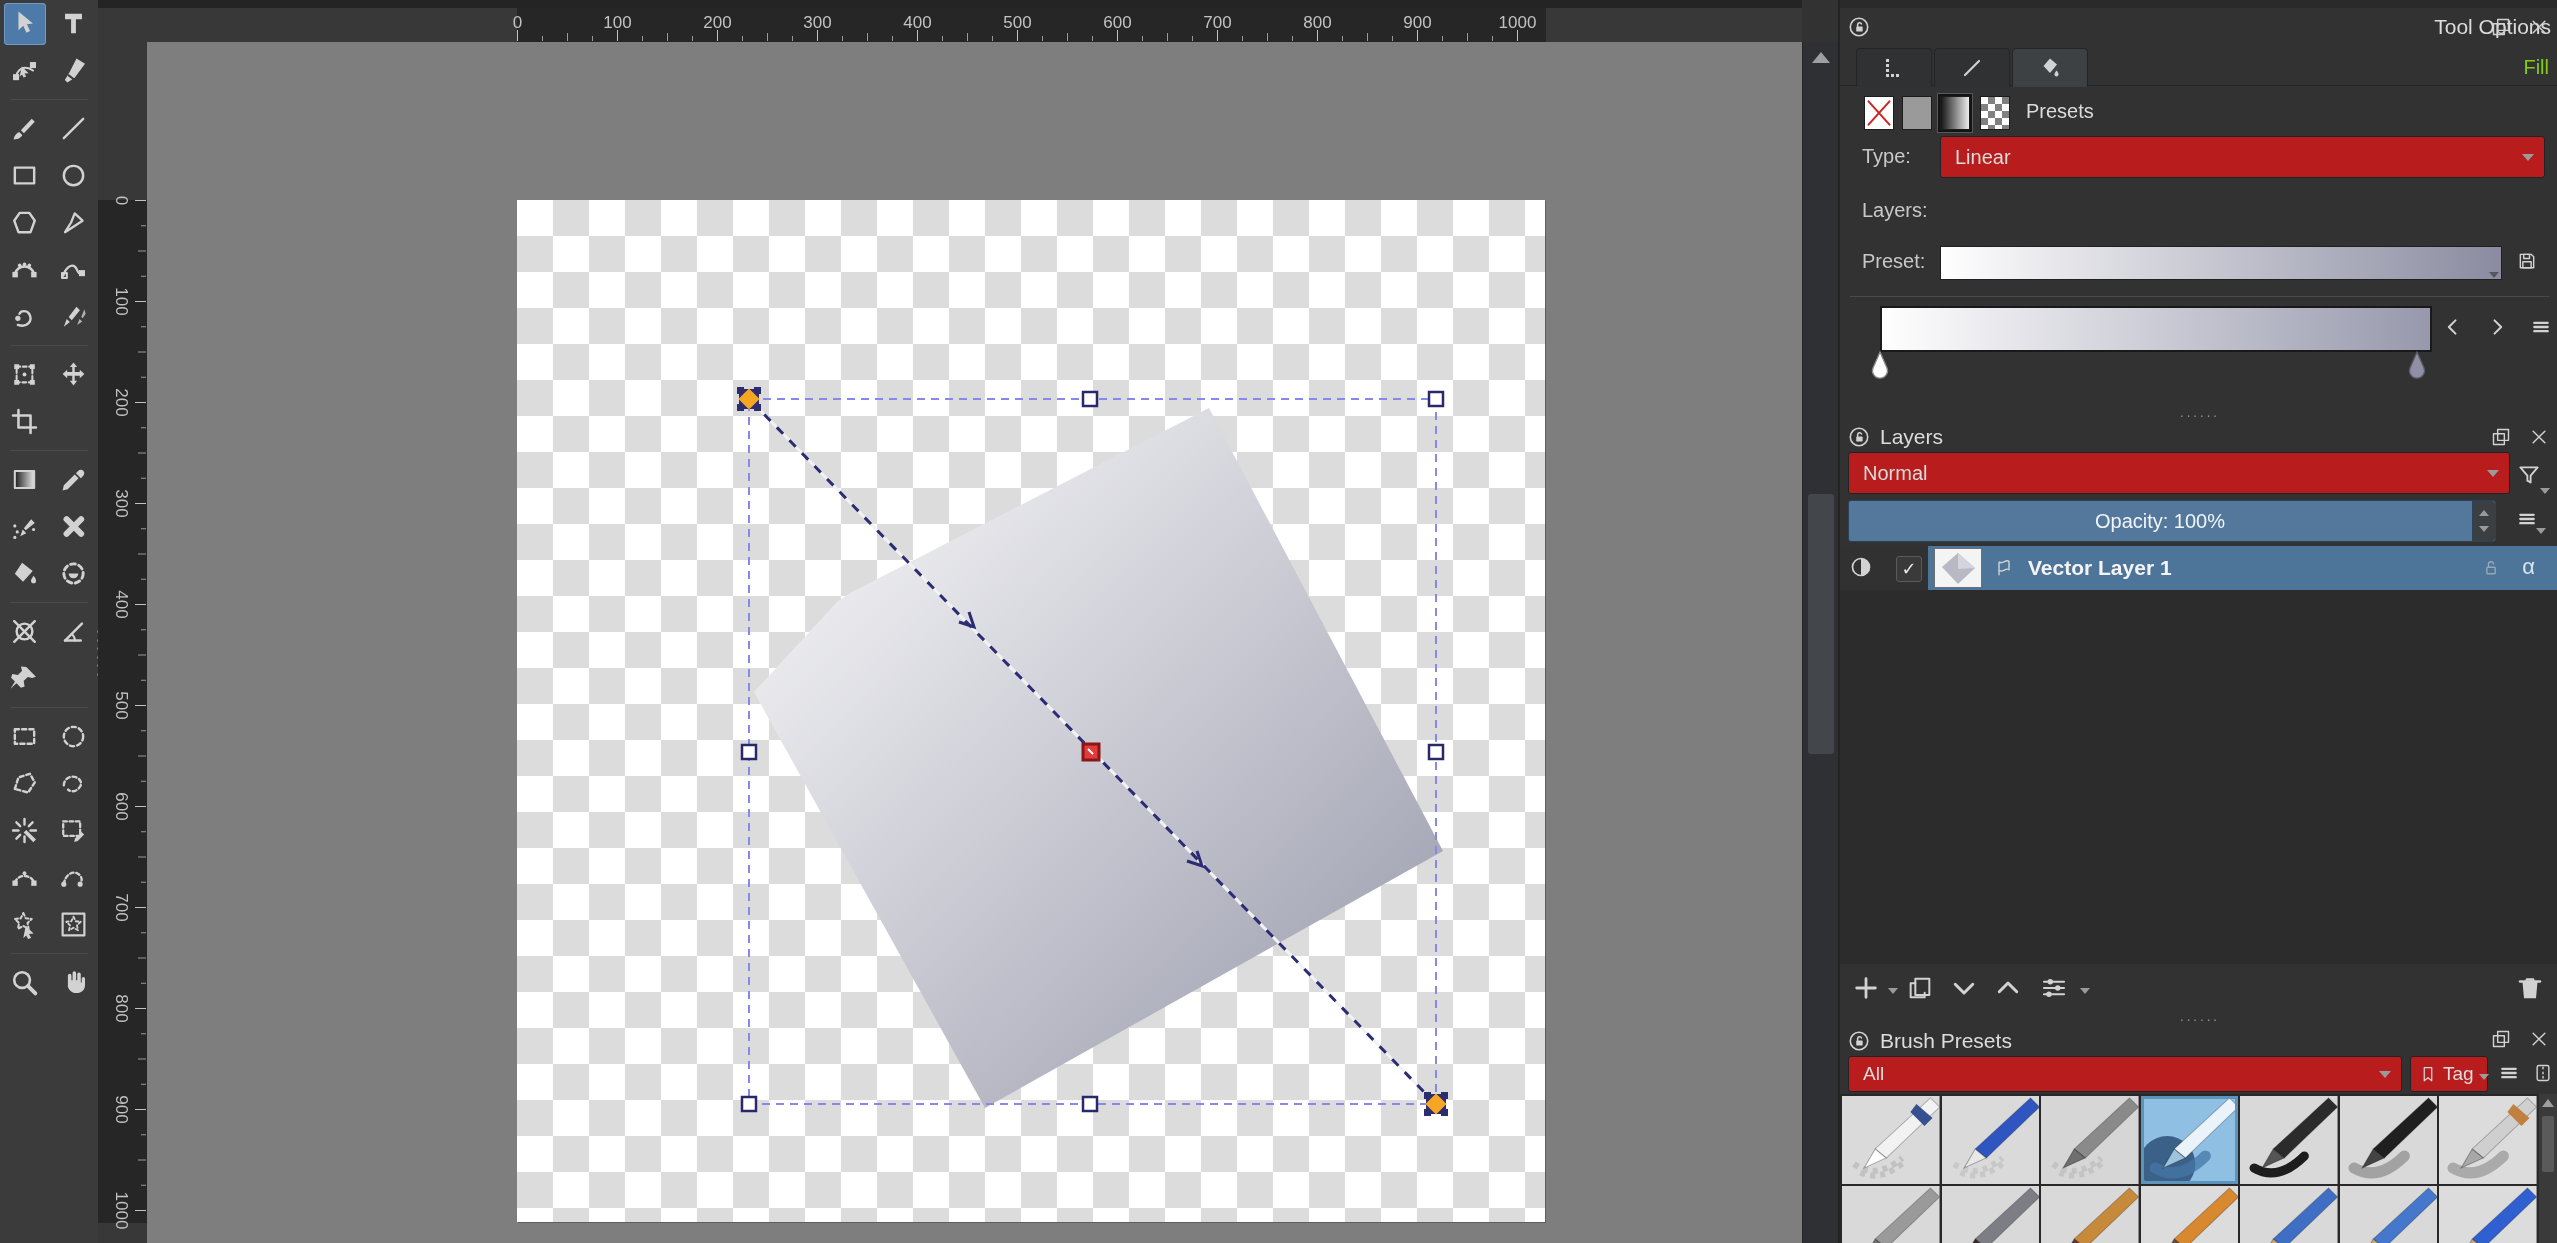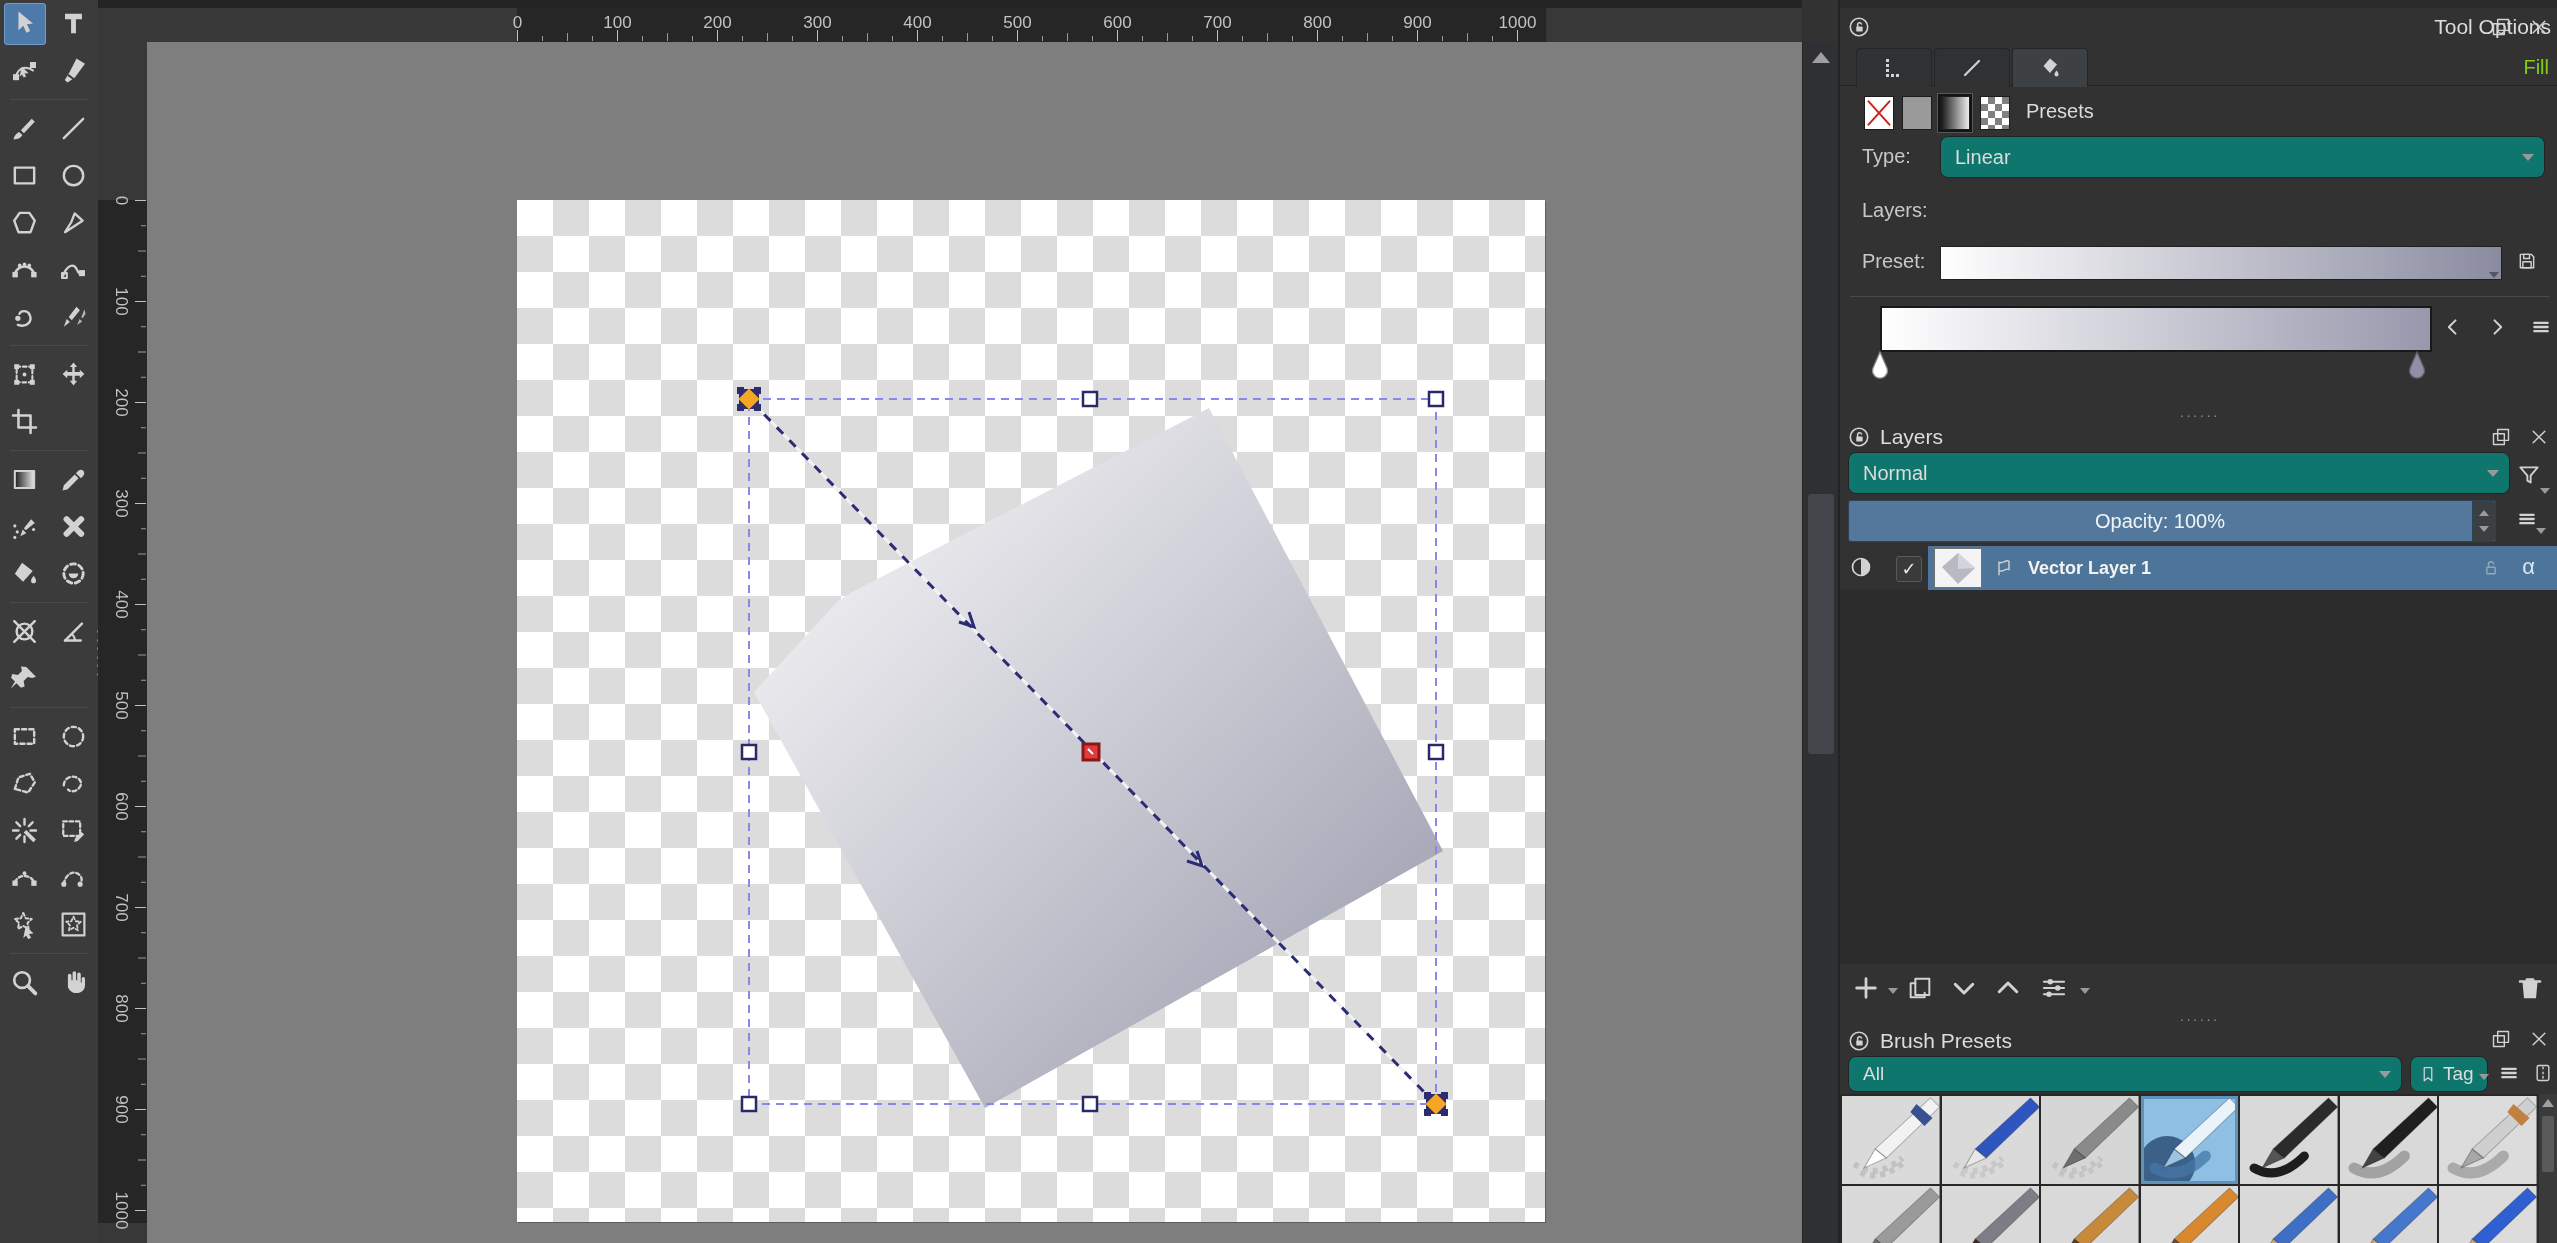--- a/index.html
+++ b/index.html
@@ -34,21 +34,21 @@
   #vscroll .arrow{position:absolute;left:9px;top:10px;width:0;height:0;border:9px solid transparent;border-bottom:11px solid #9f9f9f;border-top:none;}
   #vscroll .thumb{position:absolute;left:5px;top:452px;width:26px;height:260px;background:#43464a;border-radius:3px;}
   
   #panel{left:1838px;top:0;width:719px;height:1243px;background:#323232;border-left:2px solid #232323;}
   .docker-title{position:absolute;left:8px;right:8px;height:30px;display:flex;align-items:center;gap:10px;}
   .docker-title .t{font-size:21px;color:#dcdcdc;}
   .docker-title svg{width:22px;height:22px;}
   .win-btn{position:absolute;width:26px;height:26px;display:flex;align-items:center;justify-content:center;}
   .win-btn svg{width:20px;height:20px;}
   .dots{position:absolute;left:0;right:0;text-align:center;color:#8f8f8f;font-size:14px;letter-spacing:2px;line-height:10px;height:10px;}
-  .widget{background:#0f766e;border:1px solid #212325;border-radius:8px;}
+  .widget{background:#b91c1c;border:1px solid #212325;border-radius:3px;}
   .dd{position:absolute;height:40px;display:flex;align-items:center;padding:0 14px;font-size:20px;color:#dcdcdc;}
   .dd .caret{position:absolute;right:10px;top:17px;}
   .caret{width:0;height:0;border:6px solid transparent;border-top:7px solid #9a9a9a;border-bottom:none;}
   .caret.sm{border-width:5px;border-top-width:6px;}
   .lbl{position:absolute;font-size:20px;color:#c8c8c8;}
   .tab{position:absolute;width:74px;height:38px;background:#2f3133;border:1px solid #232527;border-bottom:none;border-radius:4px 4px 0 0;display:flex;align-items:center;justify-content:center;}
   .tab.active{background:#3d4144;}
   .tab svg{width:24px;height:24px;}
   .tabline{position:absolute;left:0;right:0;height:1px;background:#232527;}
   .swatch{position:absolute;width:28px;height:32px;border:1px solid #1c1c1c;}
@@ -790,21 +790,21 @@
       <div class="layer-row" style="left:88px;right:0;top:0;height:44px;">
         <div class="thumb-box">
           <svg viewBox="0 0 46 38" style="width:46px;height:38px;display:block;">
               <polygon points="23,4 40,19 23,35 7,18" fill="#b8b9c4"></polygon>
               <polygon points="23,4 40,19 23,20" fill="#d4d5dc"></polygon>
             </svg>
         </div>
         <svg class="icon" viewBox="0 0 24 24" style="width:20px;height:20px;margin-left:12px;">
             <path d="M6 20V5c5 3 8-4 12-1v10c-4-3-7 4-12 1z"></path>
           </svg>
-        <span style="margin-left:14px;font-size:18px;font-weight:bold;color:#f4f4f4;">Vector Layer 1</span>
+        <span style="margin-left:14px;font-size:21px;font-weight:bold;color:#f4f4f4;">Vector Layer 1</span>
         <svg class="icon" viewBox="0 0 24 24" style="width:20px;height:20px;position:absolute;right:58px;top:12px;opacity:.55;">
             <rect x="7" y="11" width="10" height="8" rx="1"></rect>
             <path d="M9 11V8a3 3 0 0 1 6-1"></path>
           </svg>
         <span style="position:absolute;right:24px;top:8px;font-size:22px;color:#d8e6f2;">α</span>
       </div>
     </div>
     <div class="abs" style="left:0;right:0;top:590px;height:374px;background:#2c2c2c;"></div>
 
     <div class="abs" style="left:0;right:0;top:964px;height:48px;">

